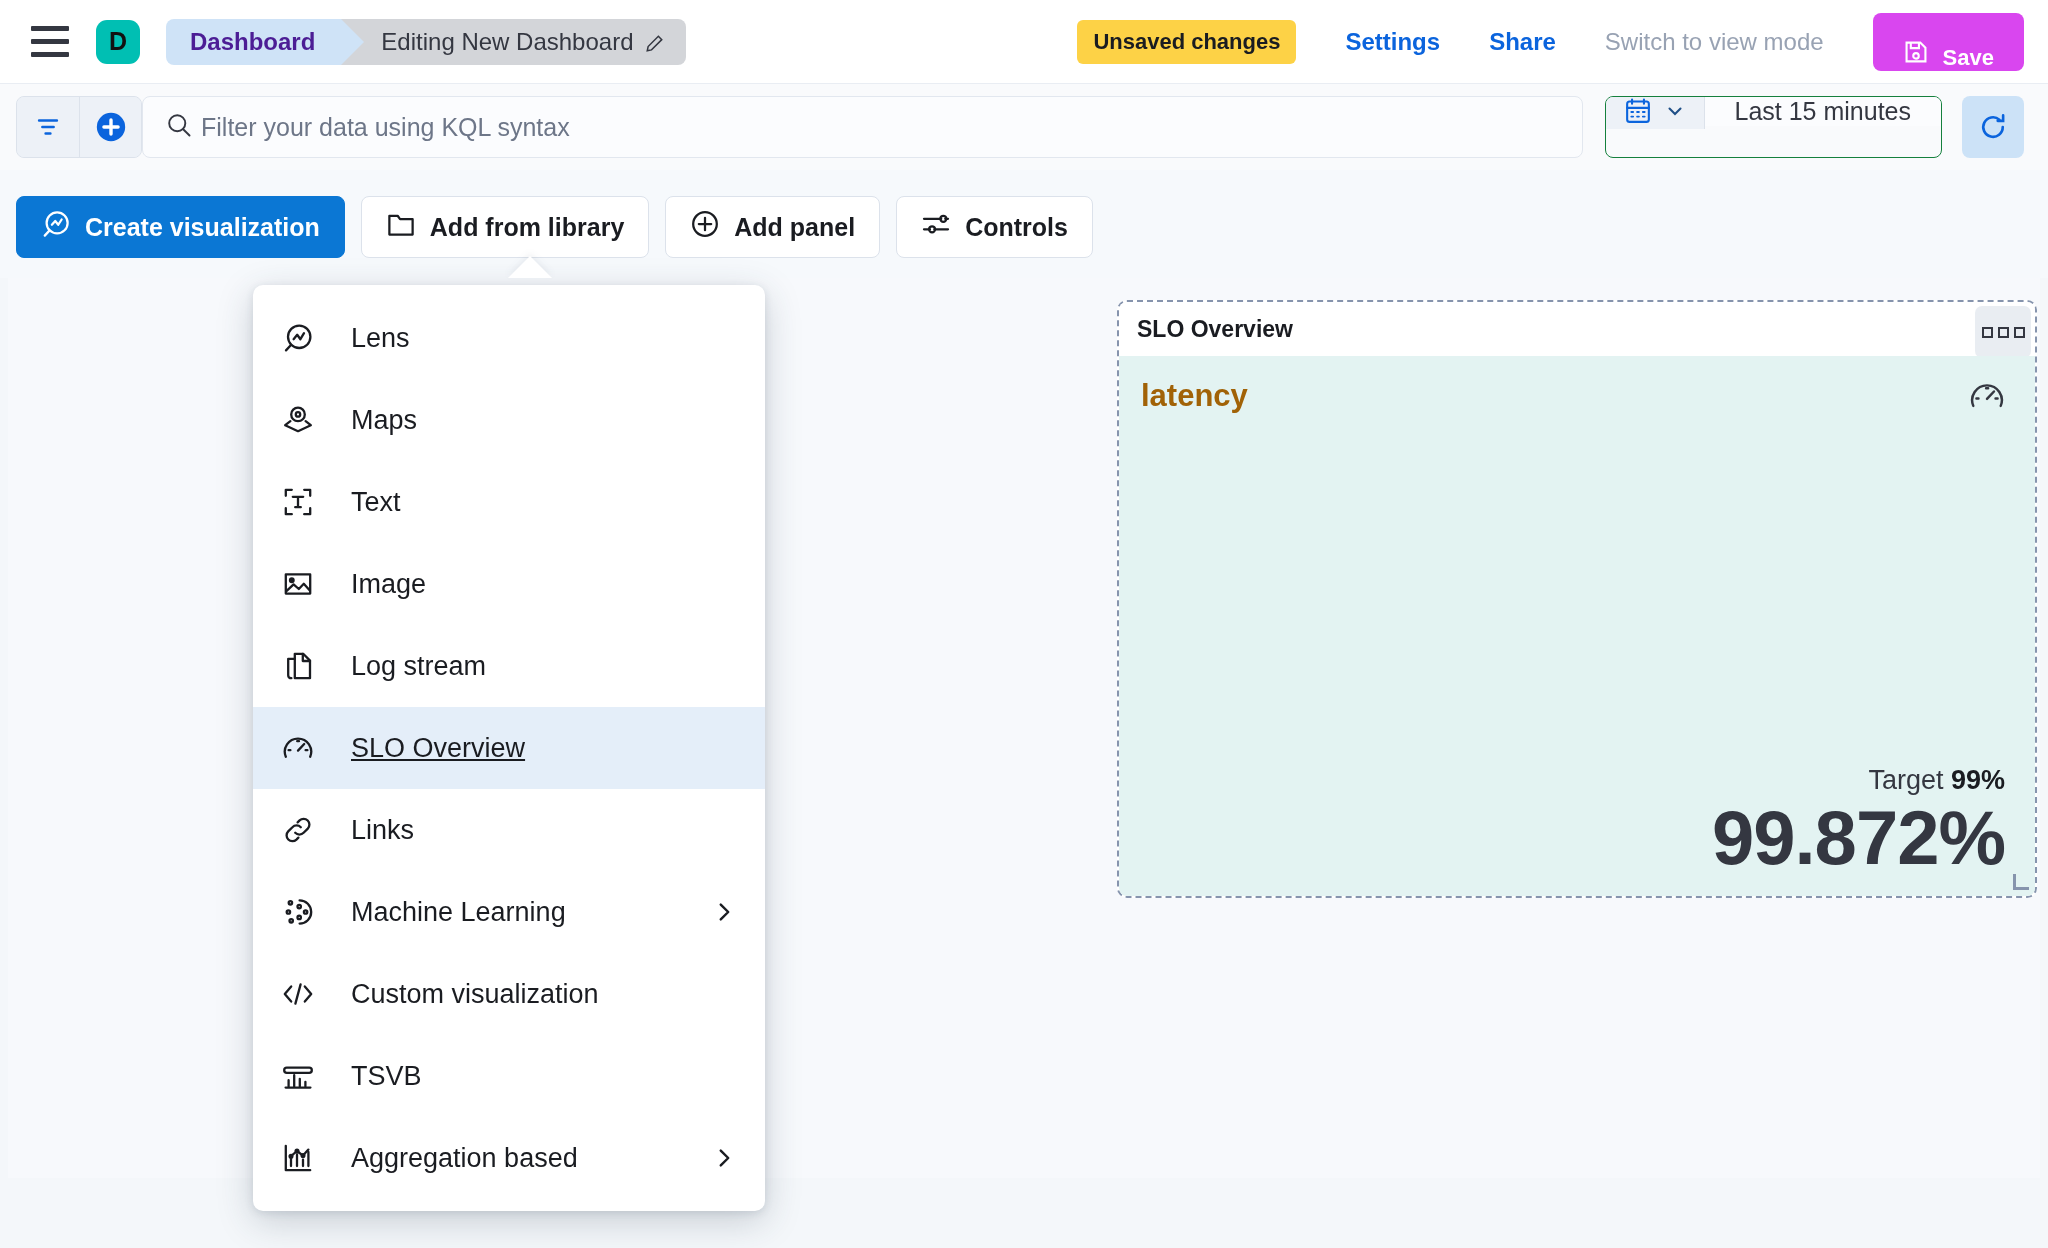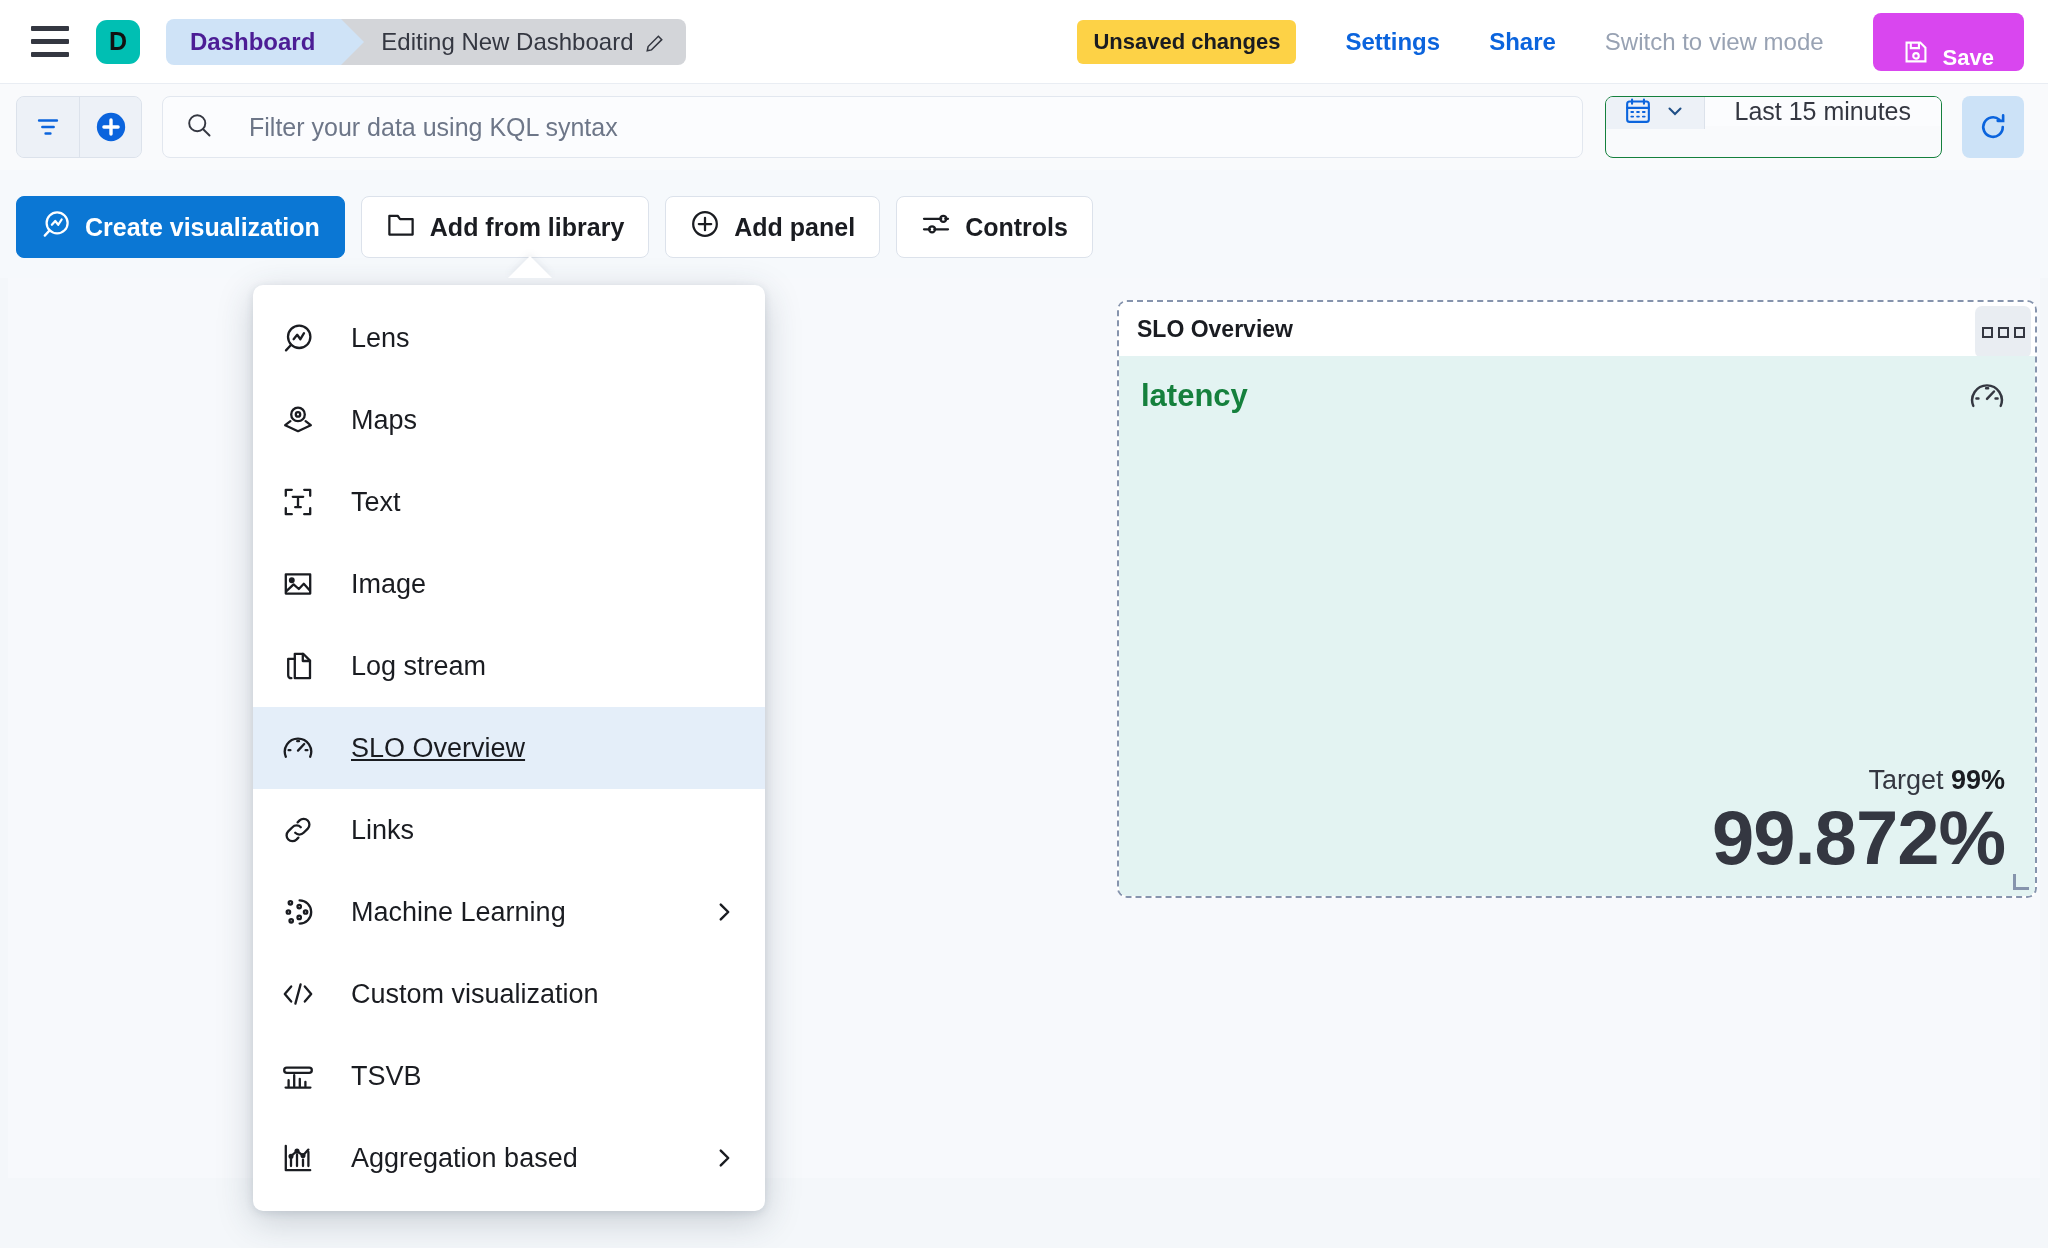--- a/index.html
+++ b/index.html
@@ -79,23 +79,23 @@
   .filtergrp {
     display: flex; height: 62px; border: 1px solid #DCE2EB; border-radius: 8px;
     overflow: hidden; background: #EDF1F7; flex: none;
   }
   .filterbtn {
     width: 62px; display: flex; align-items: center; justify-content: center;
     cursor: pointer; background: #EDF1F7;
   }
   .filterbtn + .filterbtn { border-left: 1px solid #DCE2EB; }
   .kql-input {
-    flex: 1 1 auto; height: 62px; margin-left: 20px;
+    flex: 1 1 auto; height: 62px; 
     background: #FBFCFE; border: 1px solid #E2E7EF; border-radius: 8px;
-    display: flex; align-items: center; padding: 0 22px; gap: 36px;
+    display: flex; align-items: center; padding: 0 22px; gap: 8px;
     min-width: 0;
   }
   .kql-ph { font-size: 25px; color: #6D7688; }
 
   .dategrp {
     margin-left: 22px; height: 62px; display: flex; align-items: flex-start;
     border: 1px solid #15803d; border-radius: 8px; overflow: hidden; flex: none;
   }
   .date-cal {
     background: #EDF1F7; display: flex; align-items: center; gap: 12px;
@@ -176,21 +176,21 @@
     display: flex; align-items: center; justify-content: center; gap: 5px;
     cursor: pointer;
   }
   .ctx-sq { width: 11px; height: 11px; border: 2px solid #343741; }
   .slo-body {
     position: absolute; top: 54px; left: 0; right: 0; bottom: 0;
     background: #E3F3F2; border-radius: 0 0 8px 8px; padding: 22px 30px 18px 22px;
     display: flex; flex-direction: column;
   }
   .slo-body-top { display: flex; align-items: flex-start; justify-content: space-between; }
-  .slo-name { font-size: 31px; font-weight: 700; color: #15803d; }
+  .slo-name { font-size: 31px; font-weight: 700; color: #a16207; }
   .slo-gauge { width: 36px; height: 36px; }
   .slo-body-bottom { margin-top: auto; text-align: right; }
   .slo-target { font-size: 27px; color: #343741; }
   .slo-target b { font-weight: 700; color: #1A1C21; }
   .slo-value {
     font-size: 76px; font-weight: 700; color: #343741;
     letter-spacing: -1px; line-height: 1.05; margin-top: 2px;
   }
   .resize-grip {
     position: absolute; right: 6px; bottom: 6px; width: 16px; height: 16px;

